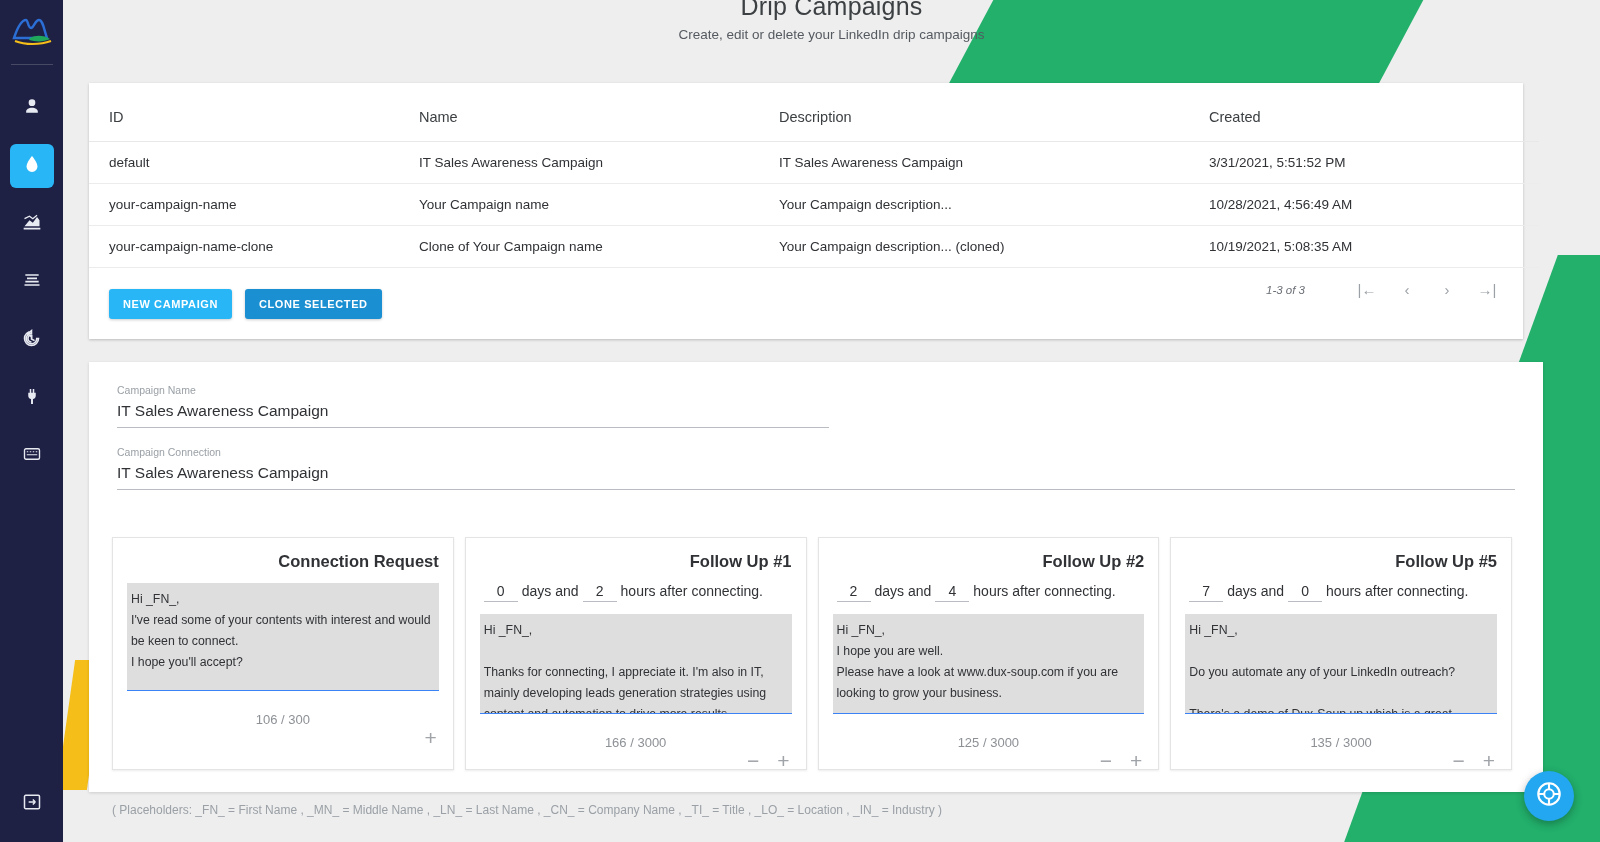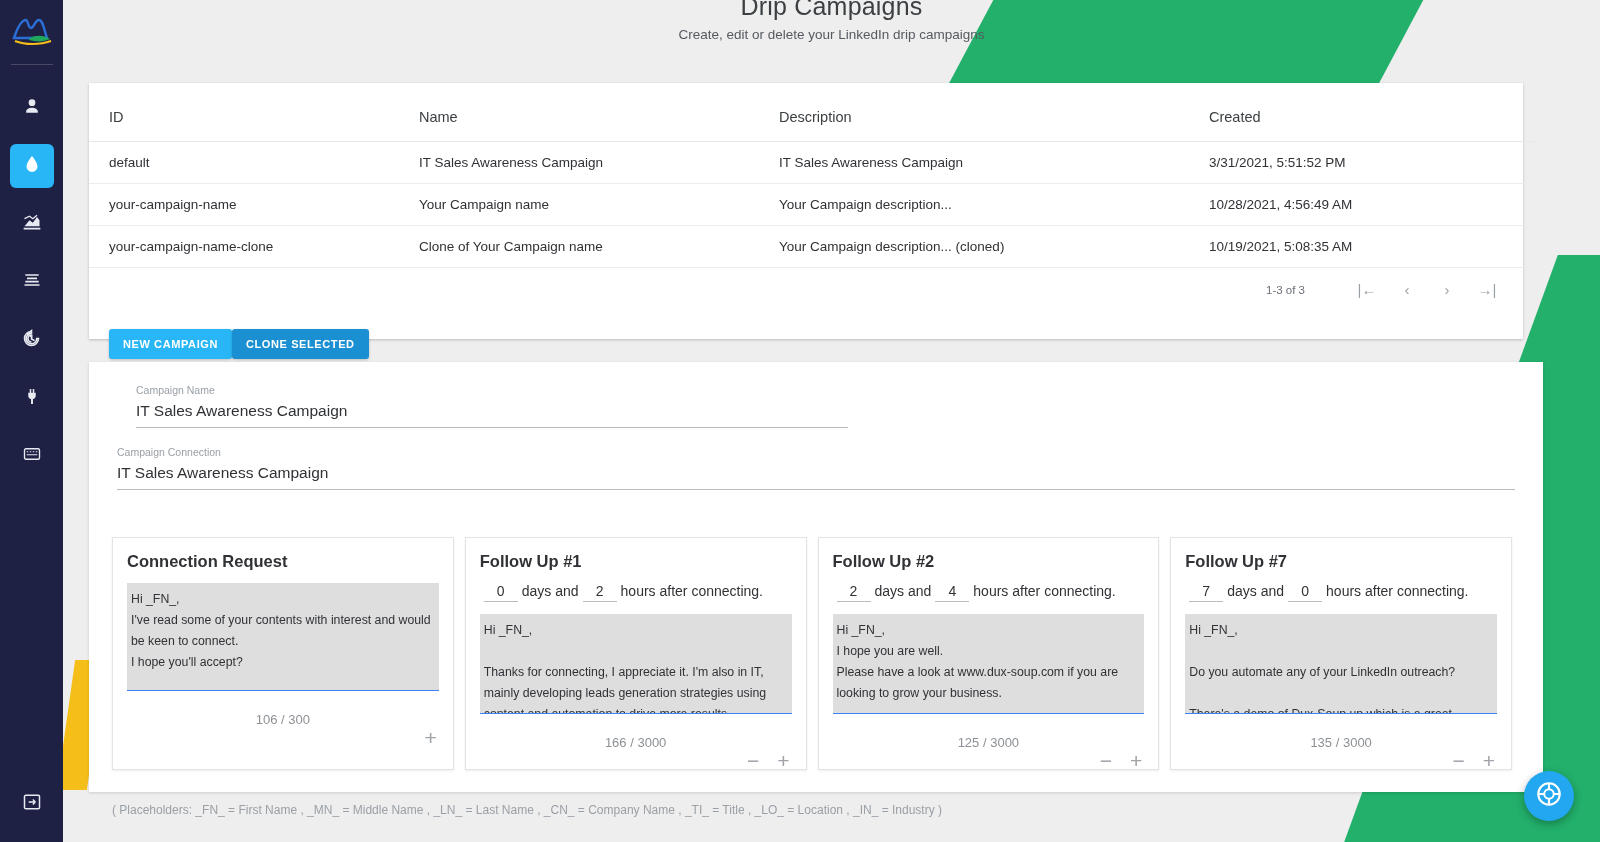--- a/index.html
+++ b/index.html
@@ -83,46 +83,46 @@
   .col-id    { width: 330px; padding-left: 20px !important; }
   .col-name  { width: 360px; }
   .col-desc  { width: 430px; }
   .col-created { width: 330px; }
   table.camp tbody tr { cursor: pointer; }
 
   .pager {
     display: flex; align-items: center; justify-content: flex-end;
     padding: 13px 16px 0 0; font-size: 11.5px; color: #6b6f76;
   }
-  .pager .range { margin-right: 42px; }
+  .pager .range { margin-right: 42px; font-style: italic; }
   .pager .pbtn {
     width: 40px; text-align: center; color: #9aa0a6; font-size: 15px;
     cursor: pointer; user-select: none;
   }
 
   .btn-row {
     position: absolute; left: 20px; top: 206px;
-    display: flex;  margin-top: 40px;
+    display: flex; gap: 13px;
   }
   .btn {
     border: none; color: #fff; font-size: 11px; font-weight: 700;
     letter-spacing: .6px; padding: 9px 14px; border-radius: 3px;
     cursor: pointer; font-family: "Liberation Sans", sans-serif;
     box-shadow: 0 1px 3px rgba(0,0,0,.2);
   }
   .btn-new { background: #29b6f6; }
   .btn-clone { background: #1a8fd1; }
 
   
   #editor-card {
     position: absolute; top: 362px; left: 89px; width: 1454px; height: 430px;
     background: #fff; z-index: 8;
     box-shadow: 0 1px 3px rgba(0,0,0,.14);
   }
-  .field-row { display: flex; padding: 22px 28px 0 28px; gap: 4px; margin-left: 19px; }
+  .field-row { display: flex; padding: 22px 28px 0 28px; gap: 4px; }
   .field { position: relative; }
   .field.name-f { width: 712px; }
   .field.id-f { width: 712px; }
   .field-label { font-size: 10.5px; color: #9aa0a6; }
   .field-value {
     font-size: 15.5px; color: #303236; padding: 6px 0 7px 0;
     border-bottom: 1px solid #b9bcc1;
   }
   .field-value.disabled { color: #a9adb3; border-bottom: 1px dotted #c3c6cb; }
   .field-desc-wrap { padding: 18px 28px 0 28px; }
@@ -133,21 +133,21 @@
     position: absolute; top: 537px; left: 112px; width: 1400px;
     display: flex; gap: 11px; z-index: 9;
   }
   .mcard {
     width: 347px; background: #fff; border: 1px solid #e4e4e4;
     box-shadow: 0 1px 2px rgba(0,0,0,.08);
     padding: 14px 14px 8px 14px; position: relative;
     height: 233px;
   }
   .mcard h3 {
-    font-size: 16.5px; font-weight: 700; color: #303236; margin-bottom: 12px;
+    font-size: 16.5px; font-weight: 700; color: #303236; margin-bottom: 12px; text-align: right;
   }
   .delay-row {
     font-size: 14px; color: #303236; display: flex; align-items: baseline;
     margin-bottom: 12px; white-space: nowrap;
   }
   .num-input {
     width: 34px; text-align: center; border: none;
     border-bottom: 1px solid #b9bcc1; font-size: 14px; color: #303236;
     background: transparent; font-family: "Liberation Sans", sans-serif;
     padding-bottom: 2px; margin: 0 4px;
@@ -391,21 +391,21 @@
 Please have a look at www.dux-soup.com if you are looking to grow your business.</textarea>
       </div>
       <div class="counter">125 / 3000</div>
       <div class="card-actions">
         <span>−</span>
         <span>+</span>
       </div>
     </div>
 
     <div class="mcard">
-      <h3>Follow Up #7</h3>
+      <h3>Follow Up #5</h3>
       <div class="delay-row">
         <input class="num-input" value="7" style="">
         <span>days and</span>
         <input class="num-input" value="0" style="">
         <span>hours after connecting.</span>
       </div>
       <div class="ta-wrap">
         <textarea class="msg-ta" style="">Hi _FN_,
 
 Do you automate any of your LinkedIn outreach?

